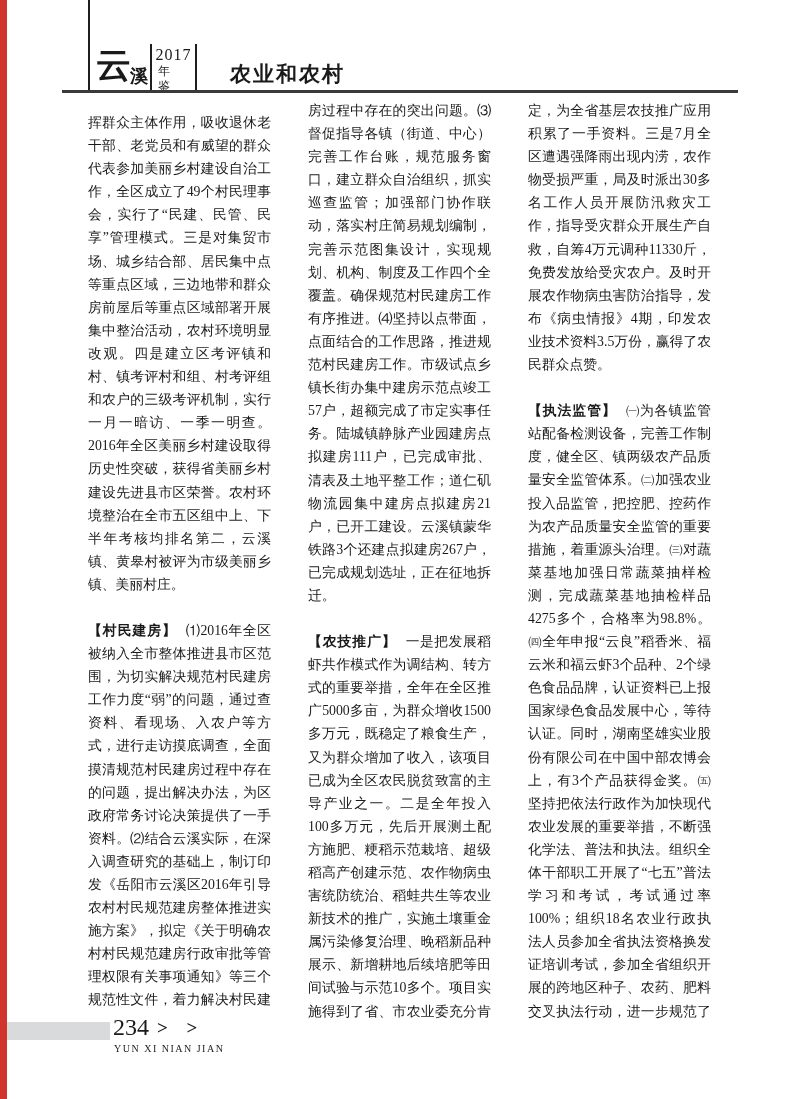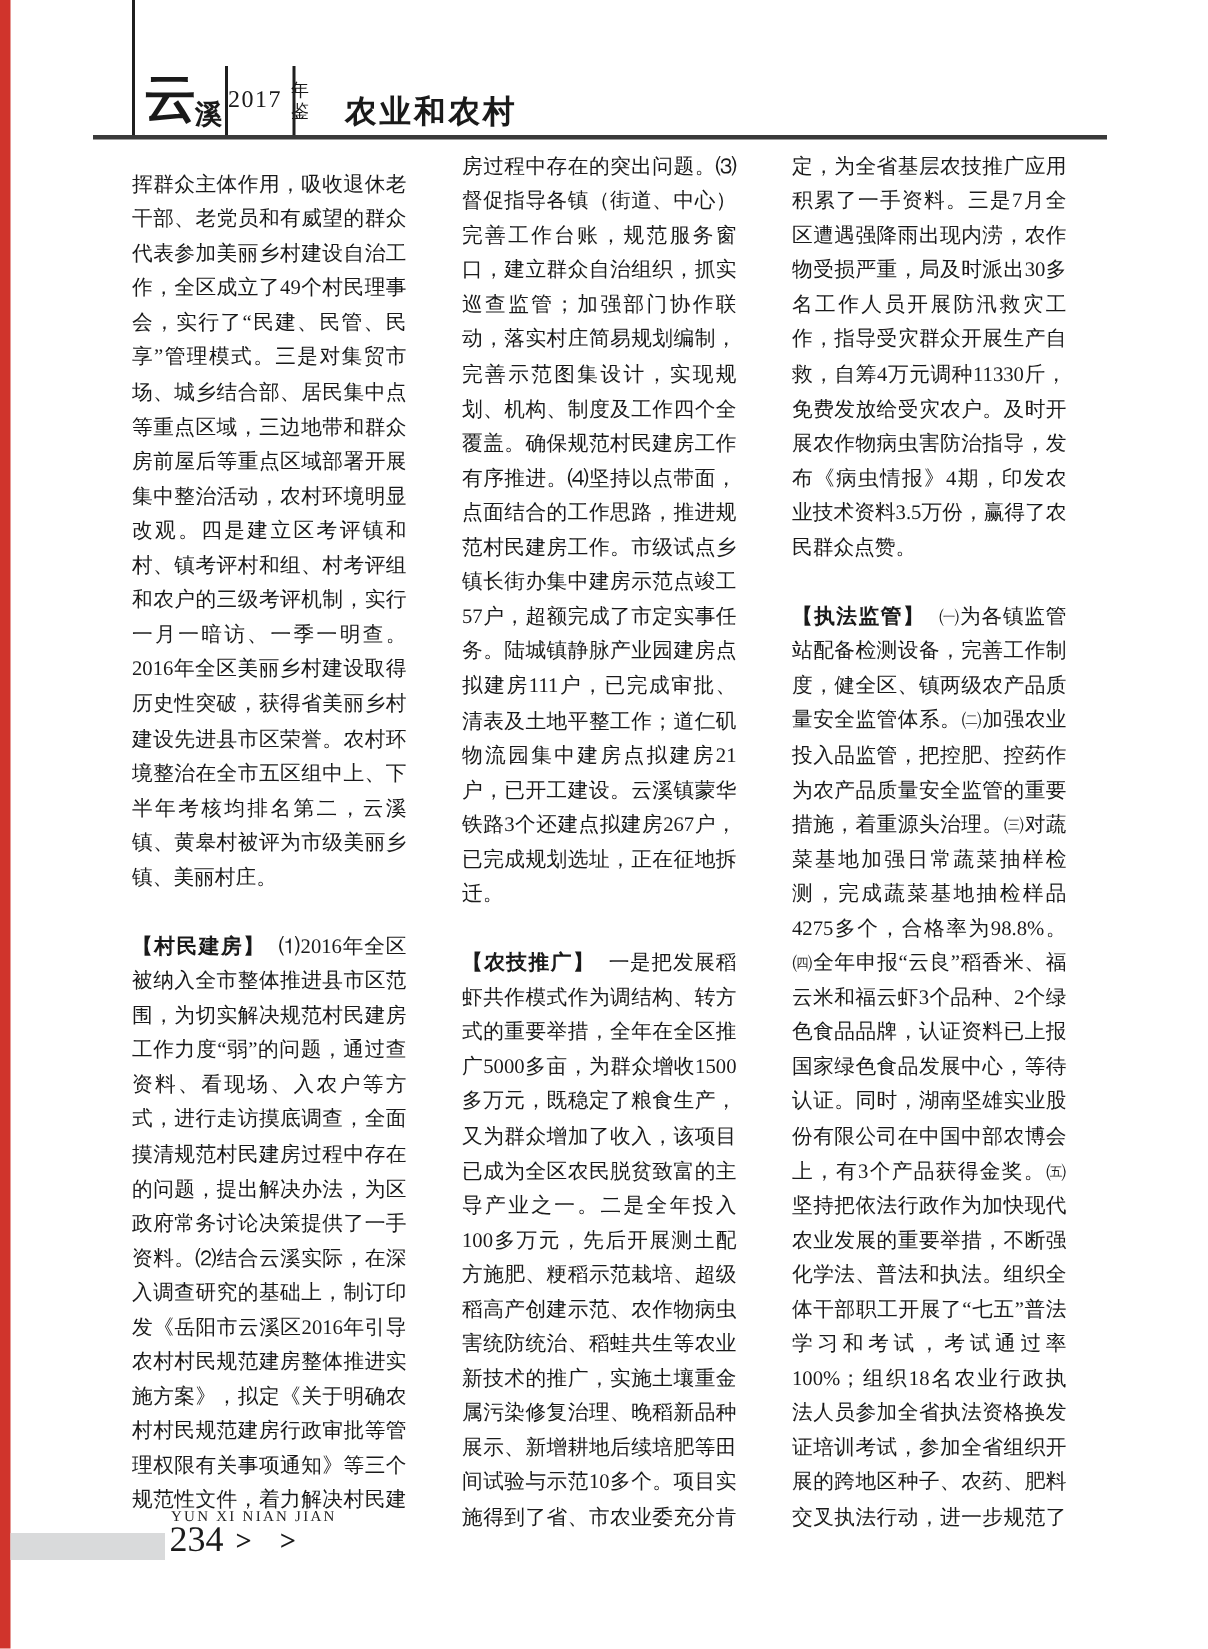--- a/index.html
+++ b/index.html
@@ -12,21 +12,21 @@
   .accent-bar{position:absolute;left:0;top:0;width:7px;height:1099px;background:#d0342c;}
 
   
   .header{position:absolute;left:0;top:0;width:805px;height:95px;}
   .brand-vline{position:absolute;left:88px;top:0;width:2px;height:90px;background:#1f1f1f;}
   .logo-yun{position:absolute;left:96px;top:48px;font-size:35px;font-weight:bold;line-height:1;}
   .logo-xi{position:absolute;left:130px;top:67px;font-size:18px;font-weight:bold;line-height:1;}
   .year-cell{
     position:absolute;left:150px;top:44px;width:47px;height:46px;
     border-left:2px solid #1f1f1f;border-right:2px solid #1f1f1f;
-    display:flex;flex-direction:row;justify-content:space-between;
+    display:flex;flex-direction:column;justify-content:space-between;
     align-items:center;padding:1px 0;box-sizing:border-box;
   }
   .year-num{font-size:16px;letter-spacing:1px;line-height:1.2;}
   .year-label{font-size:12px;letter-spacing:6px;padding-left:6px;line-height:1.2;}
   .section-title{
     position:absolute;left:218px;top:60px;font-size:21px;font-weight:bold;
     font-family:"Liberation Sans","DejaVu Sans",sans-serif;letter-spacing:2px;margin-left:12px;
   }
   .header-rule{position:absolute;left:62px;top:90px;width:676px;height:3px;background:#3a3a3a;}
 
@@ -45,21 +45,21 @@
 
   
   .footer-bar{position:absolute;left:7px;top:1022px;width:103px;height:18px;background:#d9dadb;}
   .page-num-row{
     position:absolute;left:113px;top:1012px;height:30px;
     display:flex;align-items:center;white-space:nowrap;justify-content:center;
   }
   .page-num{font-size:24px;line-height:1;}
   .page-arrows{font-size:19px;font-weight:bold;margin-left:8px;letter-spacing:7px;line-height:1;}
   .footer-roman{
-    position:absolute;left:114px;top:1006px;font-size:10px;letter-spacing:1.5px;
+    position:absolute;left:114px;top:1043px;font-size:10px;letter-spacing:1.5px;
     font-family:"Liberation Serif","DejaVu Serif",serif;color:#222;
   }
 </style>
 </head>
 <body>
 
 <div class="accent-bar"></div>
 
 <div class="header">
   <div class="brand-vline"></div>

